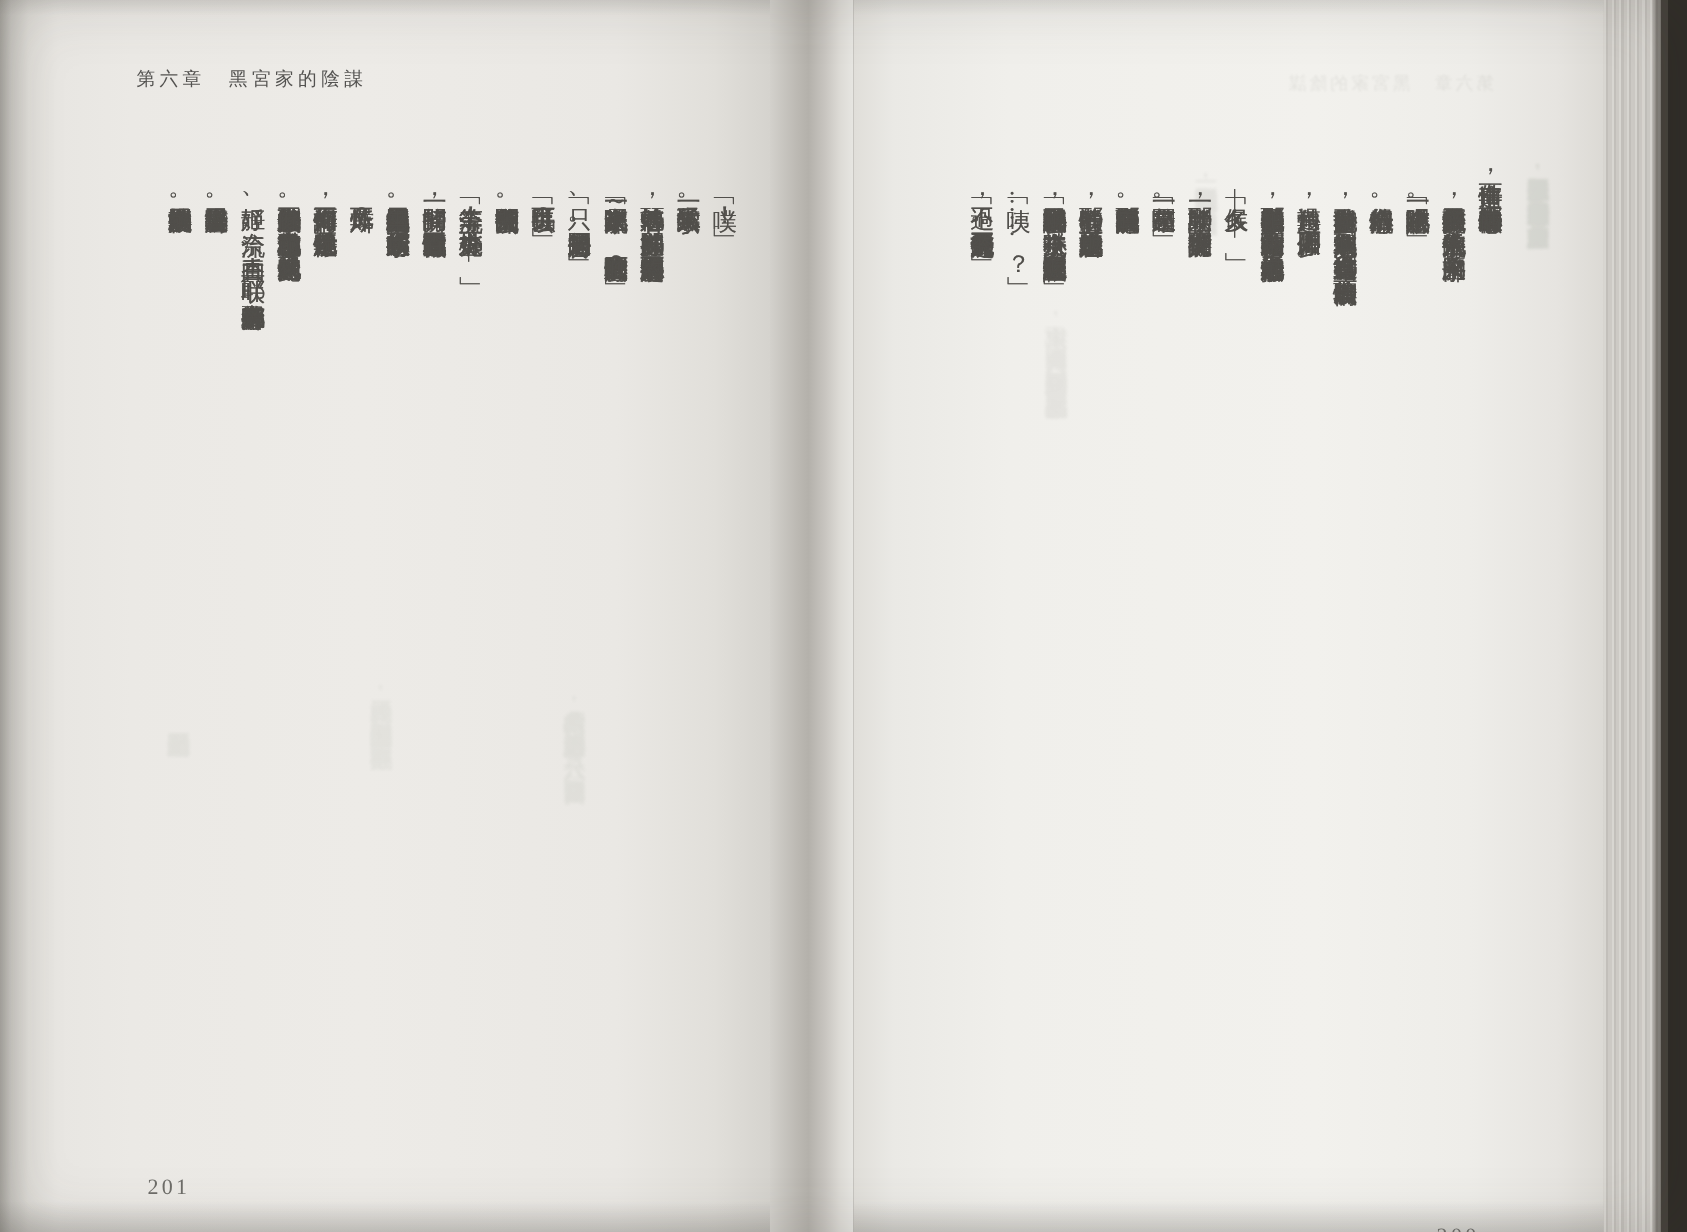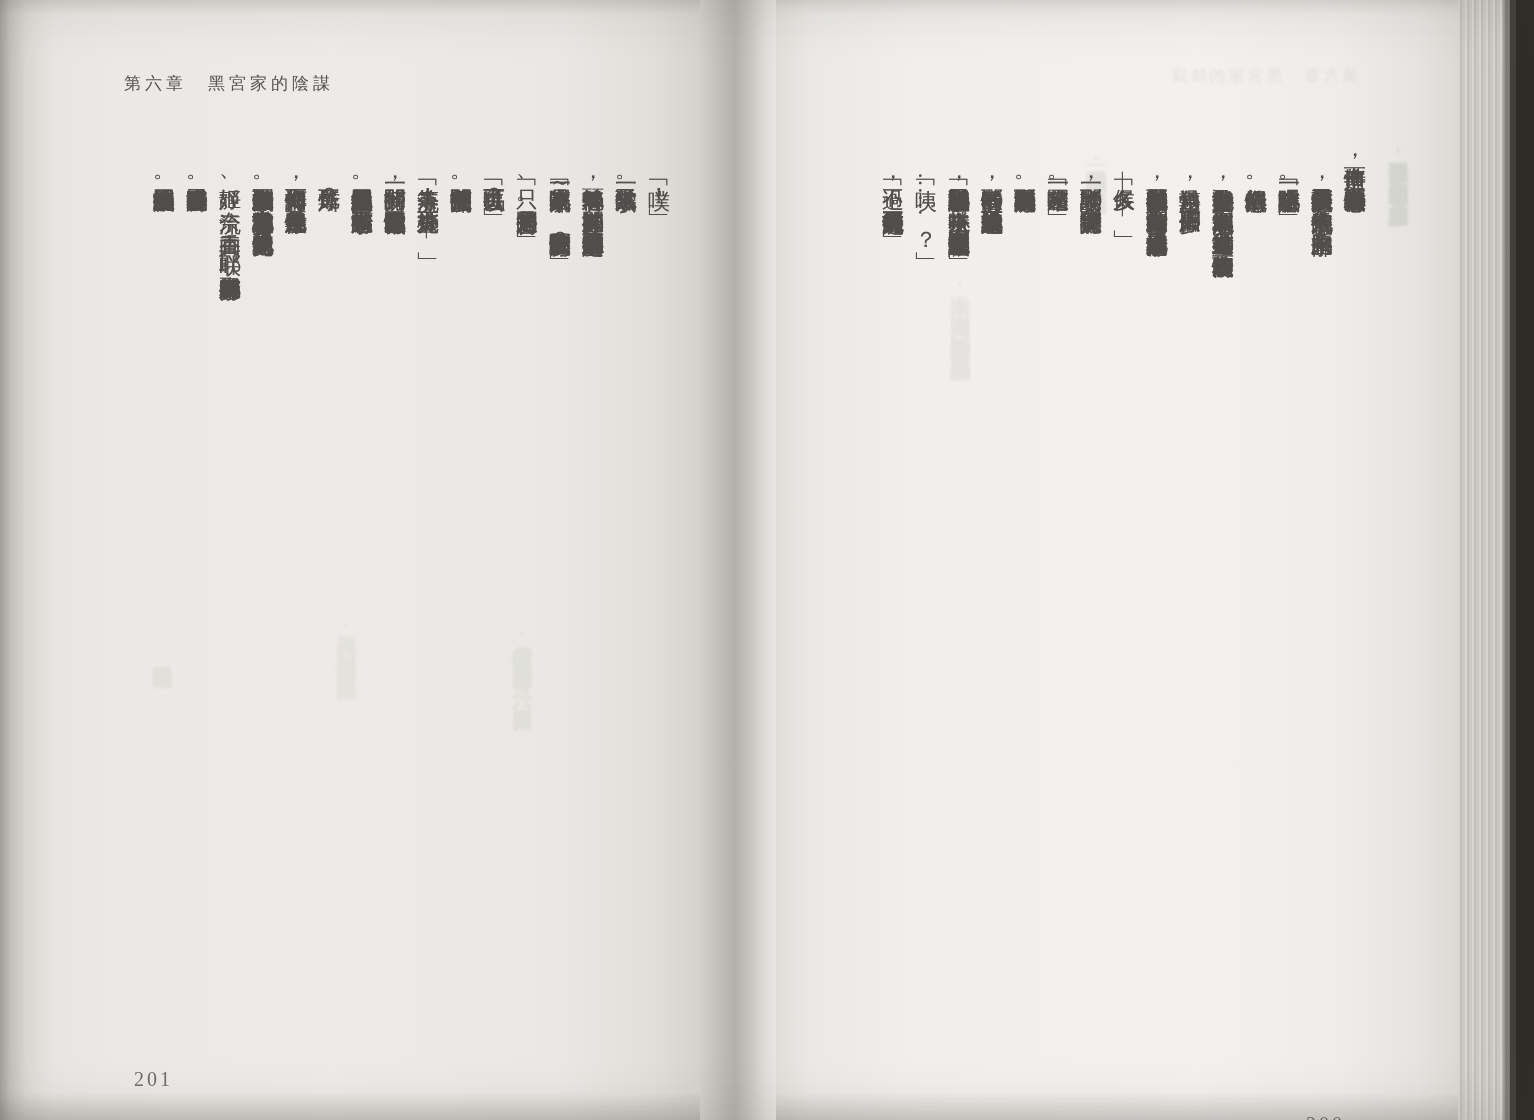--- a/index.html
+++ b/index.html
@@ -48,21 +48,21 @@
     font-size:22px;line-height:33px;
     color:#514f4b;
     text-shadow:0 0 .6px rgba(81,79,75,.55);
   }
   .page-left .text-block{right:32px;}
   .page-right .text-block{right:88px;}
   .text-block p{margin:0;padding:0;text-indent:1em;}
   .text-block p.flush{text-indent:0;}
 
   .page-header{
-    position:absolute;left:124px;top:72px;
+    position:absolute;left:124px;top:60px;
     font-family:Liberation Sans, sans-serif;
     font-size:17px;letter-spacing:4px;color:#535250;
   }
   .page-number{
     position:absolute;font-size:20px;letter-spacing:3px;color:#6e6d69;
   }
   .page-number-left{left:134px;top:1068px;text-align:center;}
   .page-number-right{left:530px;top:1070px;margin-top:43px;}
 
   

